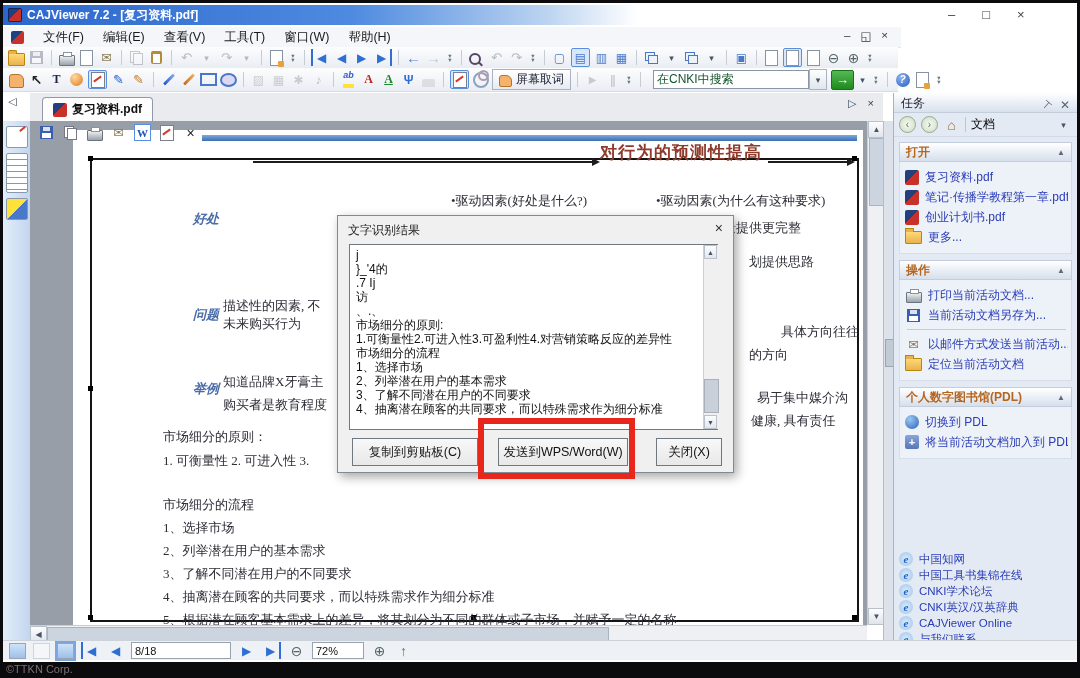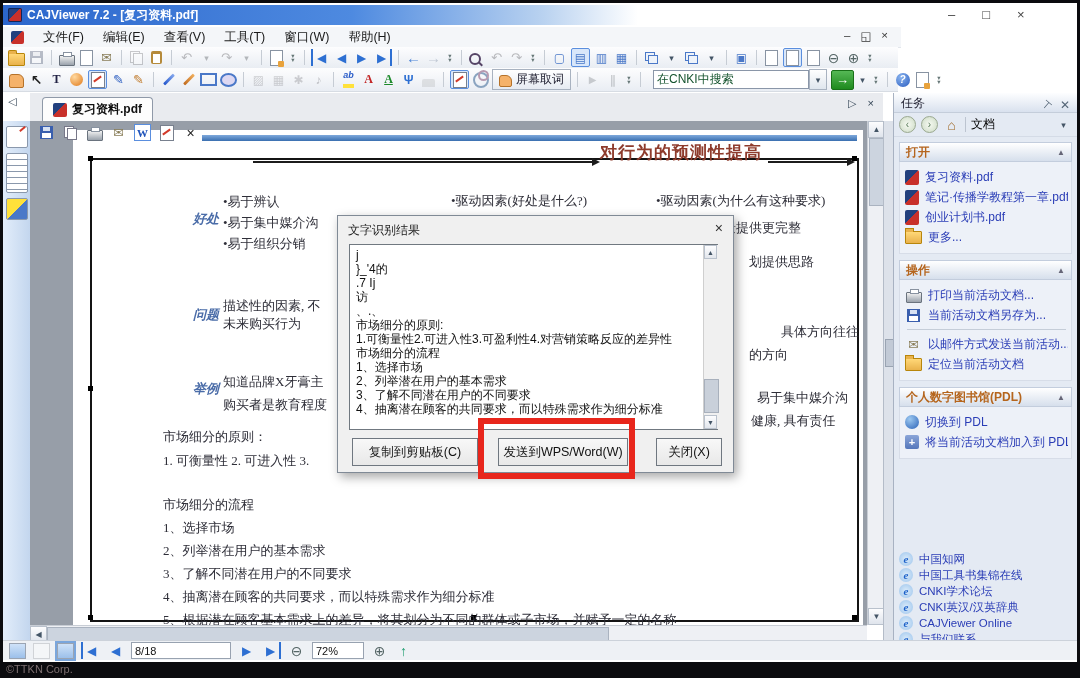--- a/index.html
+++ b/index.html
@@ -438,23 +438,20 @@
       <i class="hdl" style="left:779px;top:485px"></i>
 
       <div class="arrowline" style="left:180px;top:31px;width:340px"></div>
       <div class="dheading" style="left:527px;top:11px">对行为的预测性提高</div>
       <div class="arrowline" style="left:695px;top:31px;width:80px"></div>
 
       <div class="dtext" style="left:378px;top:60px">•驱动因素(好处是什么?)</div>
       <div class="dtext" style="left:583px;top:60px">•驱动因素(为什么有这种要求)</div>
 
       <div class="dlabel" style="left:120px;top:80px">好处</div>
-      <div class="dtext" style="left:150px;top:61px">•易于辨认
-•易于集中媒介沟
-•易于组织分销</div>
 
       <div class="dtext" style="left:637px;top:87px">背景提供更完整</div>
       <div class="dtext" style="left:676px;top:121px">划提供思路</div>
       <div class="dtext" style="left:708px;top:191px">具体方向往往</div>
       <div class="dtext" style="left:676px;top:214px">的方向</div>
       <div class="dtext" style="left:684px;top:257px">易于集中媒介沟</div>
       <div class="dtext" style="left:678px;top:280px">健康, 具有责任</div>
 
       <div class="dlabel" style="left:120px;top:176px">问题</div>
       <div class="dtext" style="left:150px;top:167px;line-height:18px">描述性的因素, 不

